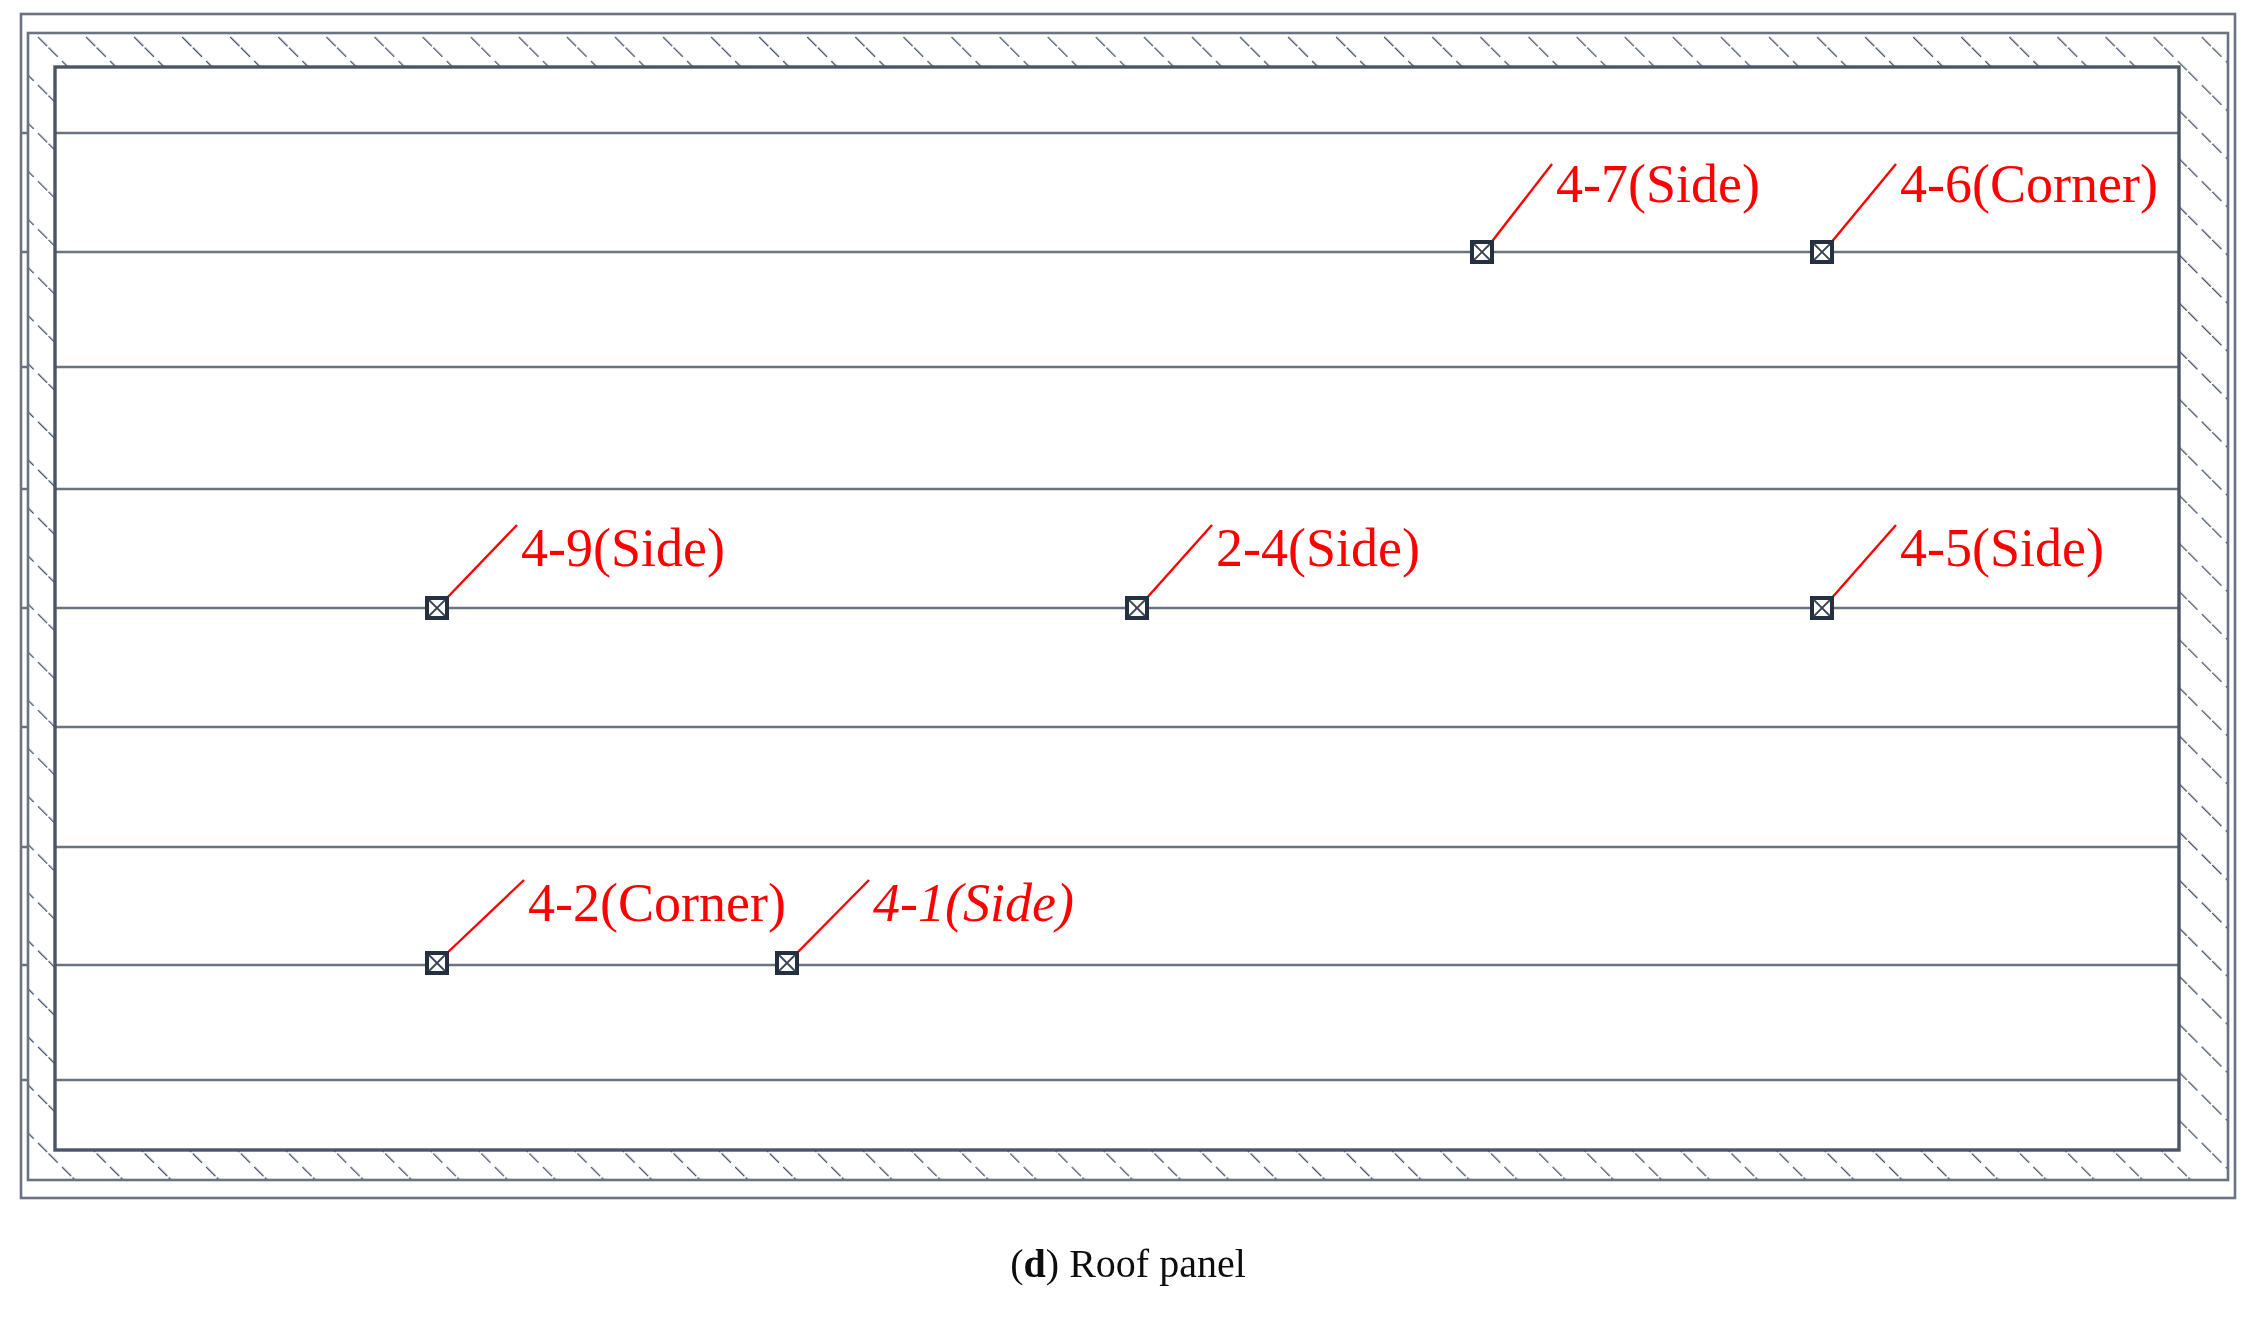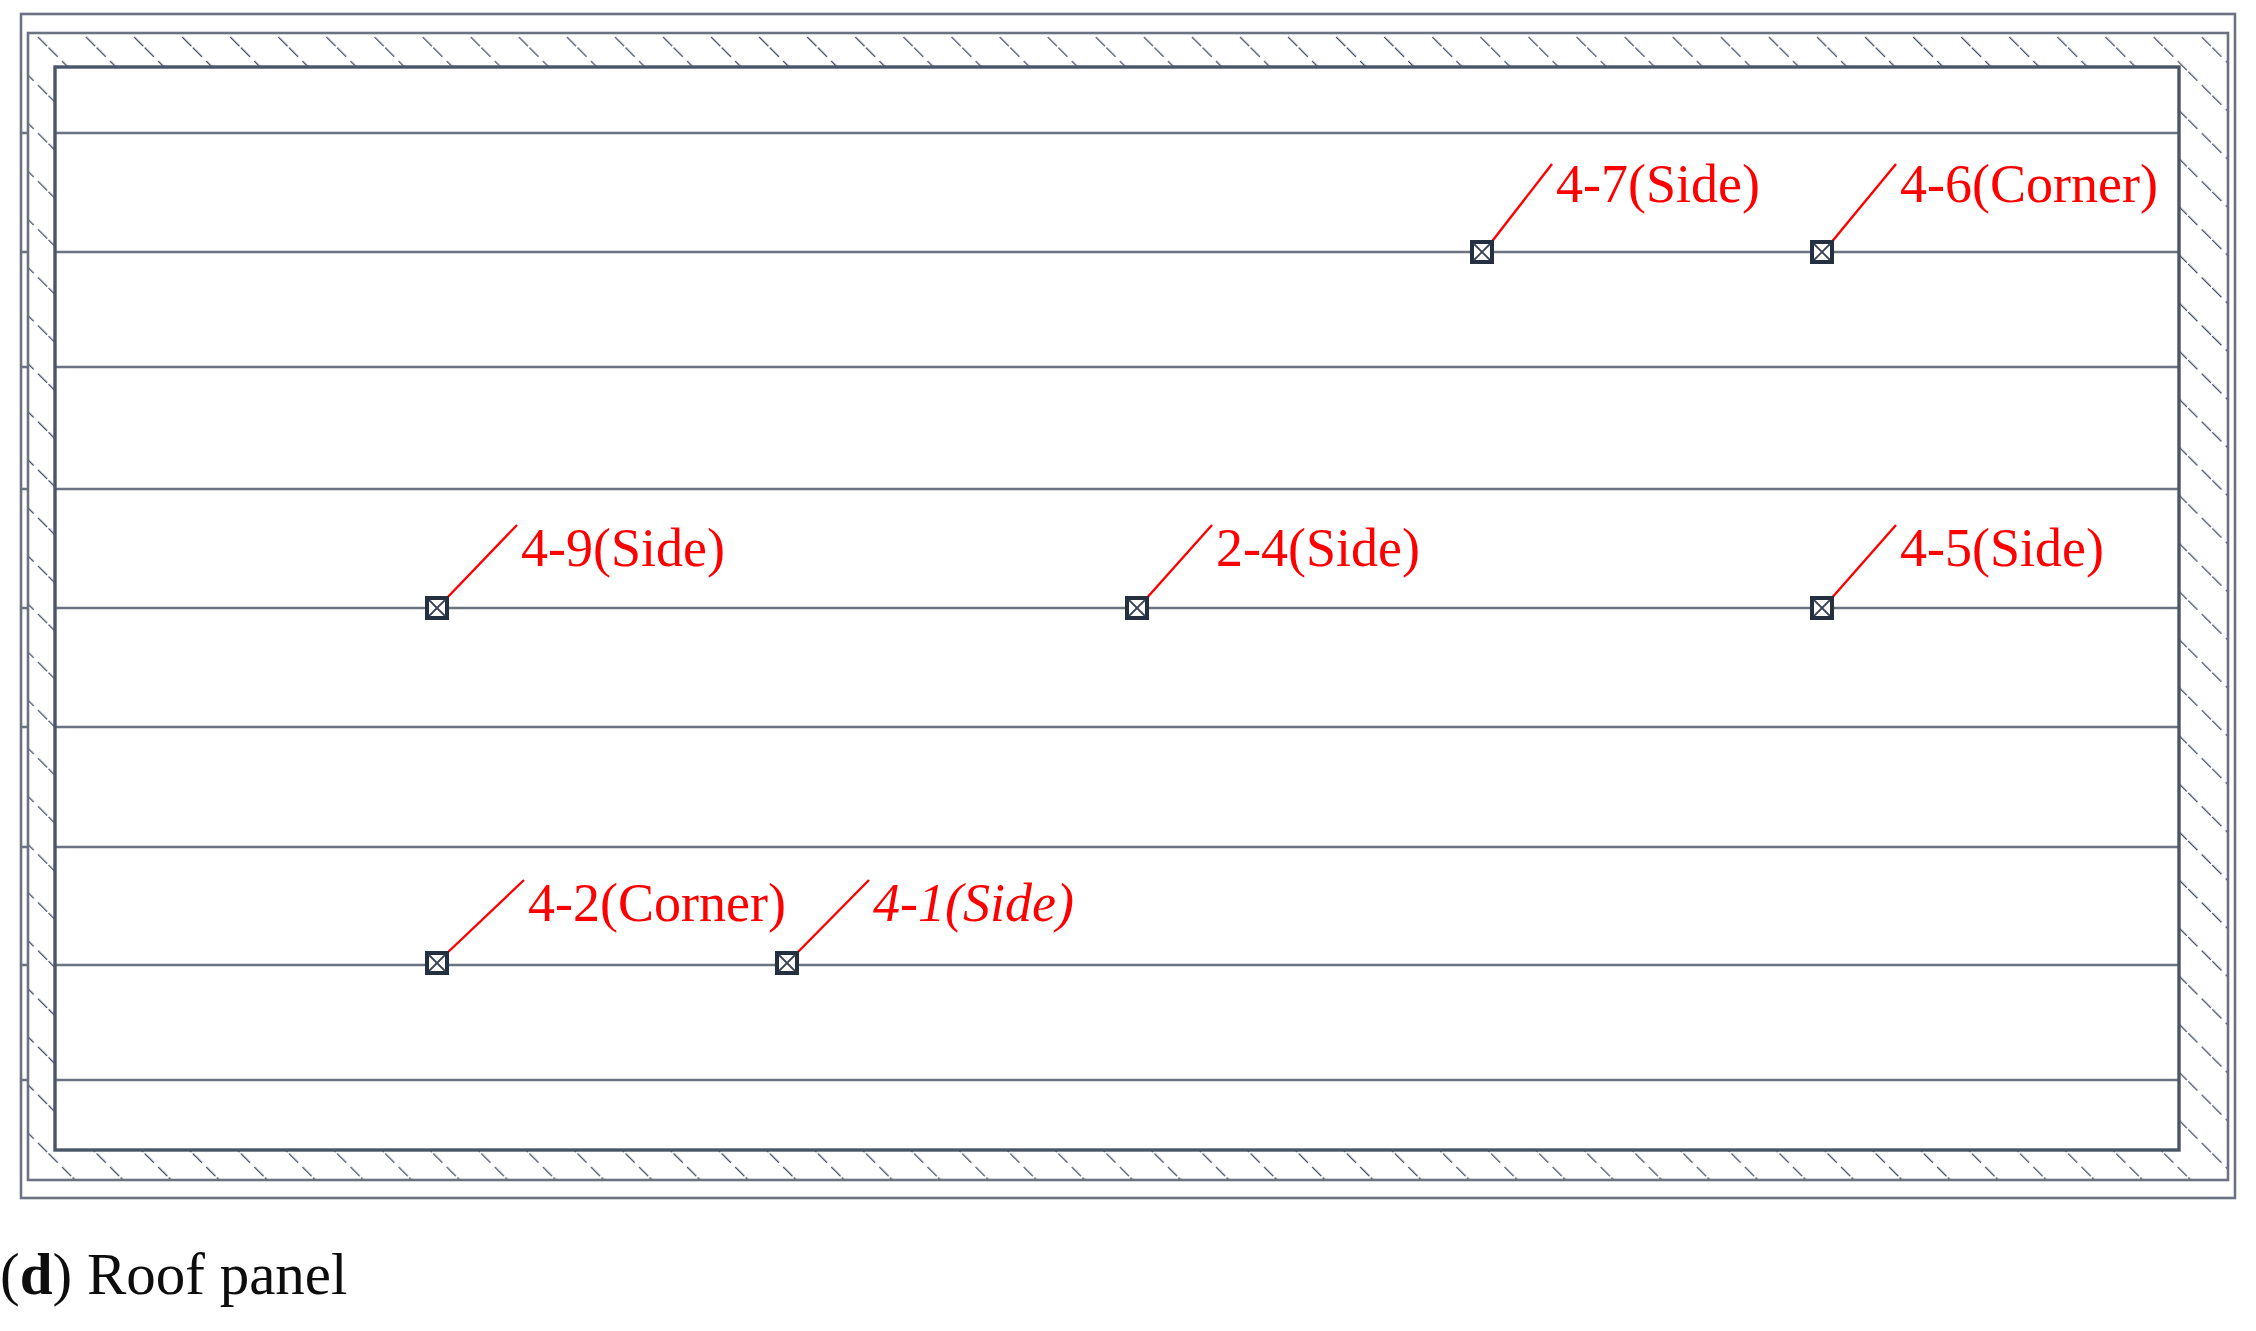--- a/index.html
+++ b/index.html
@@ -32,22 +32,23 @@
     white-space:nowrap;
     letter-spacing:0px;
   }
 
   
   #caption{
     position:absolute;
     left:0;
     top:1242px;
     width:2256px;
+    text-align:center;
     font-family:"Liberation Serif",serif;
-    font-size:59px;
+    font-size:40px;
     color:#0d0d0d;
     line-height:1.1;
     white-space:nowrap;
   }
   #caption .cap-tag{font-weight:bold;}
 </style>
 </head>
 <body>
 
 <div id="stage">

